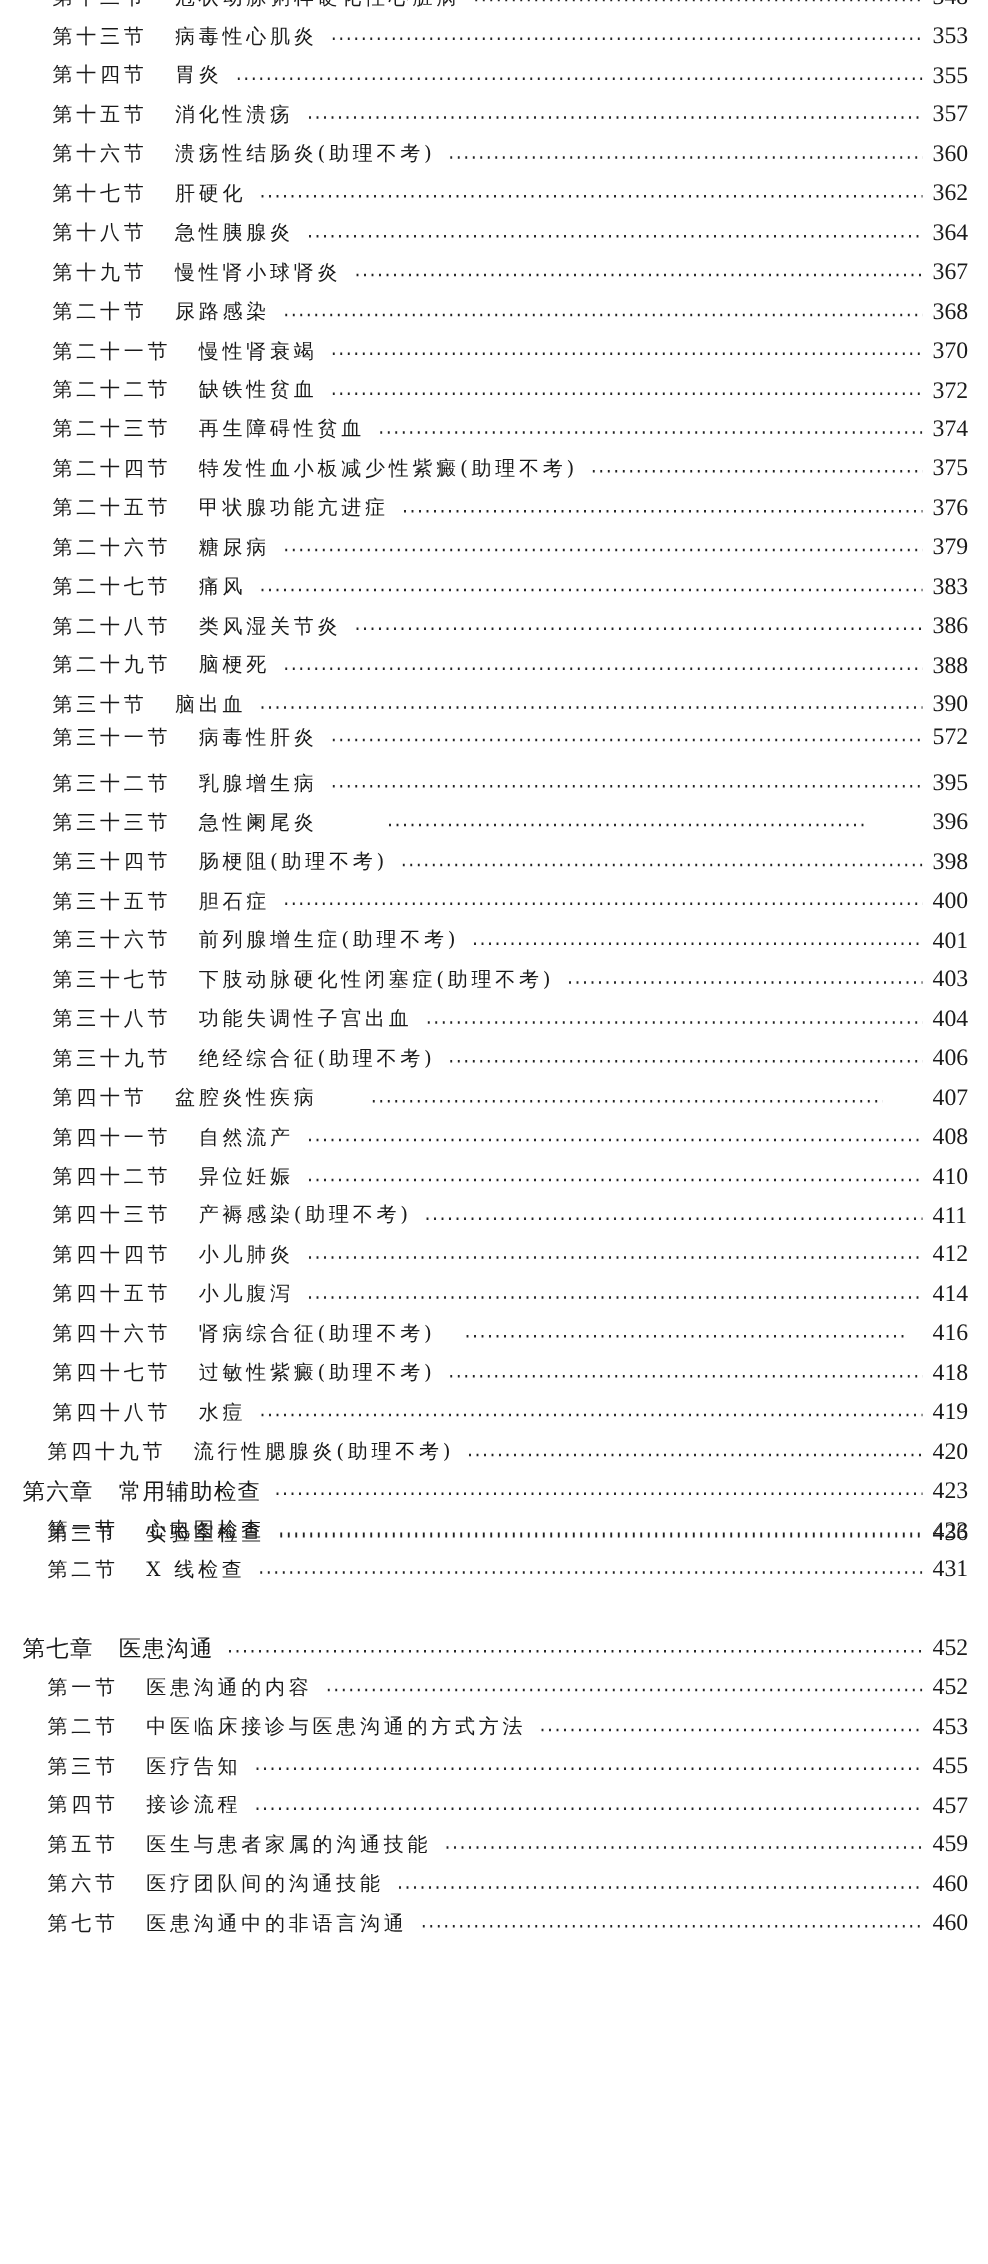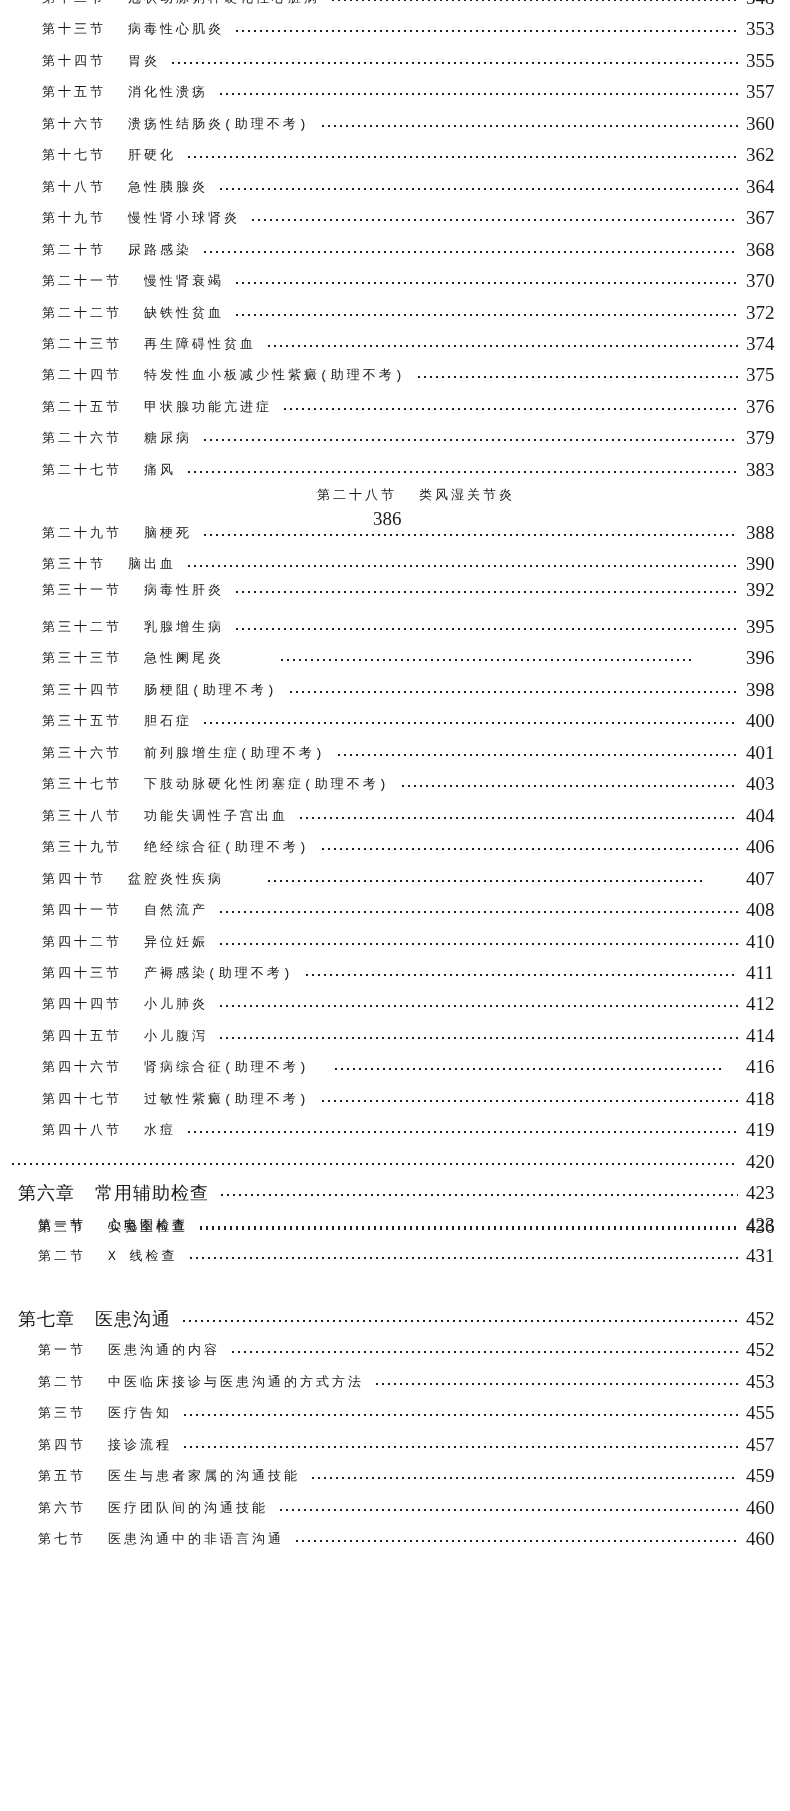--- a/index.html
+++ b/index.html
@@ -1,20 +1,20 @@
 <!DOCTYPE html>
 <html><head>
 <meta charset="utf-8">
 <style>
   html, body { margin:0; padding:0; background:#ffffff; }
   body { width:790px; height:1811px; position:relative; overflow:hidden;
          font-family: "DejaVu Serif", "Liberation Serif", serif; color:#1a1a1a; }
   .toc { position:absolute; left:0; top:0; width:790px; }
   .row { position:absolute; left:0; width:790px; height:30px; display:flex; align-items:center; }
-  .row .lbl { white-space:nowrap; font-size:13px; letter-spacing:3px; flex:0 0 auto;font-family:Liberation Mono, monospace; }
+  .row .lbl { white-space:nowrap; font-size:16px; letter-spacing:3px; flex:0 0 auto; }
   .row .num { display:inline-block; }
   .row .title { margin-left:22px; }
   .row .leader { flex:1 1 auto; height:2px; margin:0 8px 0 10px;
       background-image: radial-gradient(circle, #222 0.9px, transparent 1.1px);
       background-size:6px 2px; background-repeat:repeat-x; align-self:center; margin-top:4px; }
   .row .page { flex:0 0 auto; width:44px; font-family:"Liberation Serif", serif; font-size:19px; color:#1a1a1a; text-align:left; }
   .row.section .lbl { padding-left:42px; }
   .row.section.l49 .lbl { padding-left:38px; }
   .row.section.s2 .lbl { padding-left:38px; }
   .row.chapter .lbl { padding-left:18px; font-size:18px; letter-spacing:1px; font-family:"Liberation Serif","DejaVu Serif",serif; }
@@ -97,39 +97,39 @@
     <div class="row section" style="top: 423.3px;">
     <span class="lbl"><span class="num">第二十六节</span><span class="title">糖尿病</span></span>
     <span class="leader"></span>
     <span class="page">379</span>
   </div>
     <div class="row section" style="top: 454.75px;">
     <span class="lbl"><span class="num">第二十七节</span><span class="title">痛风</span></span>
     <span class="leader"></span>
     <span class="page">383</span>
   </div>
-    <div class="row section" style="top: 486.2px; flex-direction: column;">
+    <div class="row section" style="top: 486.2px;">
     <span class="lbl"><span class="num">第二十八节</span><span class="title">类风湿关节炎</span></span>
     <span class="leader"></span>
     <span class="page">386</span>
   </div>
     <div class="row section" style="top: 517.65px;">
     <span class="lbl"><span class="num">第二十九节</span><span class="title">脑梗死</span></span>
     <span class="leader"></span>
     <span class="page">388</span>
   </div>
     <div class="row section" style="top: 549.1px;">
     <span class="lbl"><span class="num">第三十节</span><span class="title">脑出血</span></span>
     <span class="leader"></span>
     <span class="page">390</span>
   </div>
     <div class="row section" style="top: 575px;">
     <span class="lbl"><span class="num">第三十一节</span><span class="title">病毒性肝炎</span></span>
     <span class="leader"></span>
-    <span class="page">392</span>
+    <span class="page">572</span>
   </div>
     <div class="row section" style="top: 612px;">
     <span class="lbl"><span class="num">第三十二节</span><span class="title">乳腺增生病</span></span>
     <span class="leader"></span>
     <span class="page">395</span>
   </div>
     <div class="row section" style="top: 643.45px; gap: 45px;">
     <span class="lbl"><span class="num">第三十三节</span><span class="title">急性阑尾炎</span></span>
     <span class="leader"></span>
     <span class="page">396</span>
@@ -203,20 +203,21 @@
     <span class="lbl"><span class="num">第四十七节</span><span class="title">过敏性紫癜(助理不考)</span></span>
     <span class="leader"></span>
     <span class="page">418</span>
   </div>
     <div class="row section" style="top: 1115.2px;">
     <span class="lbl"><span class="num">第四十八节</span><span class="title">水痘</span></span>
     <span class="leader"></span>
     <span class="page">419</span>
   </div>
     <div class="row section l49" style="top: 1146.65px;">
+    <span class="lbl"><span class="num">第四十九节</span><span class="title">流行性腮腺炎(助理不考)</span></span>
     <span class="leader"></span>
     <span class="page">420</span>
   </div>
     <div class="row chapter" style="top: 1178.1px;">
     <span class="lbl"><span class="num">第六章</span><span class="title">常用辅助检查</span></span>
     <span class="leader"></span>
     <span class="page">423</span>
   </div>
     <div class="row section s2" style="top: 1209.55px;">
     <span class="lbl"><span class="num">第一节</span><span class="title">心电图检查</span></span>

